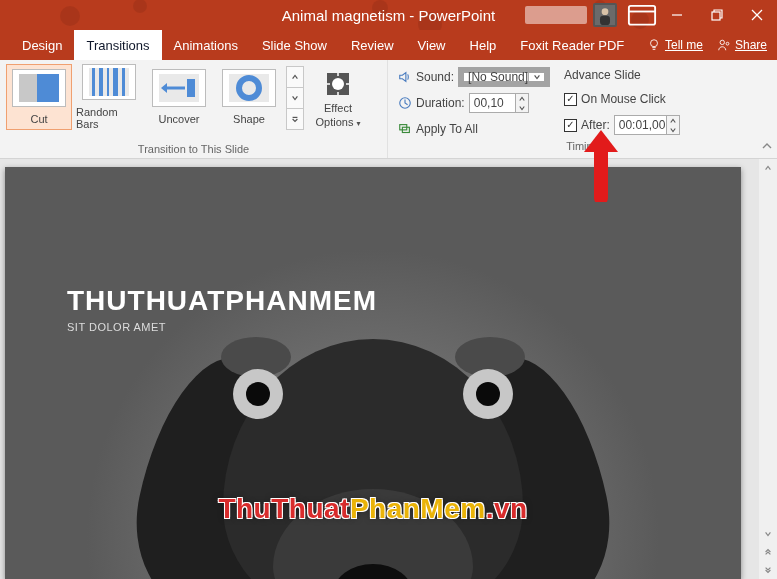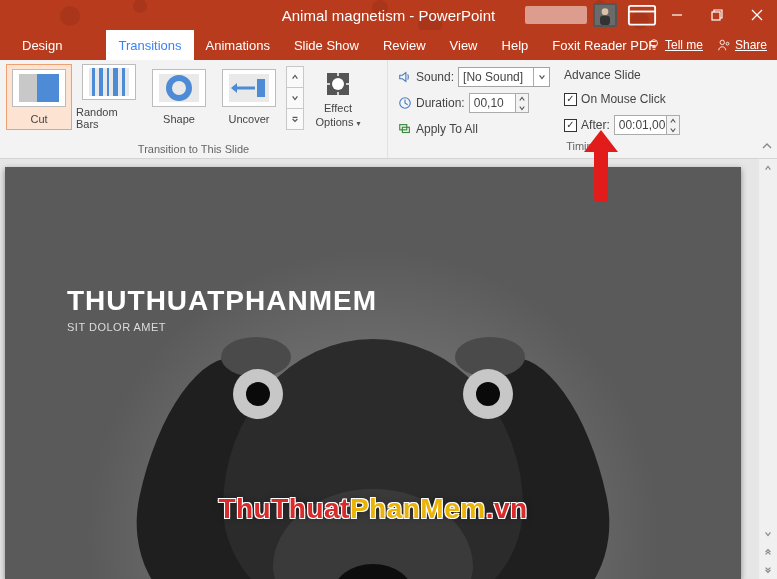--- a/index.html
+++ b/index.html
@@ -12,21 +12,21 @@
   .titlebar-right { position:absolute; right:0; display:flex; align-items:center; }
   .user-block { width:62px; height:18px; background:rgba(255,255,255,0.5); border-radius:2px; margin-right:6px; }
   .avatar { width:24px; height:24px; background:#555; border-radius:2px; margin-right:10px; display:flex; align-items:center; justify-content:center; color:#fff; font-size:10px; overflow:hidden; }
   .sys-btn { width:40px; height:30px; display:flex; align-items:center; justify-content:center; }
   .sys-btn svg { width:12px; height:12px; stroke:#fff; stroke-width:1.2; fill:none; }
   .ribbon-display-btn { width:30px; height:30px; display:flex; align-items:center; justify-content:center; }
 
   
   .tabs-row { height:30px; background:#b83b1d; display:flex; align-items:flex-end; padding:0 10px; font-size:13px; color:#fff; position:relative; }
   .tab { padding:0 12px; height:30px; display:flex; align-items:center; cursor:default; }
-  .tab.active { background:#fff; color:#3b82f6;margin-left:32px; }
+  .tab.active { background:#fff; color:#0f172a; }
   .tabs-right { position:absolute; right:10px; display:flex; align-items:center; height:30px; gap:14px; }
   .tabs-right-item { display:flex; align-items:center; gap:4px; font-size:12px;text-decoration:underline; }
   .tabs-right-item svg { width:14px; height:14px; fill:#fff; stroke:#fff; }
 
   
   .ribbon { height:99px; background:#f3f3f3; border-bottom:1px solid #d4d4d4; display:flex; position:relative; }
   .ribbon-group { border-right:1px solid #e1e1e1; display:flex; flex-direction:column; }
   .group-content { flex:1; display:flex; align-items:flex-start; padding:4px 6px 0 6px; }
   .group-label { font-size:11px; color:#666; text-align:center; padding-bottom:3px; }
 
@@ -41,21 +41,21 @@
   .big-btn { width:56px; display:flex; flex-direction:column; align-items:center; padding-top:4px; font-size:11px; color:#444; gap:2px; }
   .big-btn-icon { width:32px; height:32px; display:flex; align-items:center; justify-content:center; }
   .drop-arrow { font-size:8px; color:#555; }
 
   
   .timing-content { padding:6px 10px 0 10px; display:flex; gap:14px; font-size:12px; color:#444; }
   .timing-col { display:flex; flex-direction:column; gap:4px; }
   .timing-row { display:flex; align-items:center; gap:4px; height:22px; }
   .timing-row svg.ticon { width:14px; height:14px; fill:none; stroke:#4a7cbf; stroke-width:1.3; }
   .timing-row svg.ticon.green { stroke:#3a8a3a; }
-  .combo { height:20px; border:1px solid #a3a3a3; background:#fff; display:flex; align-items:center; padding:0 4px; font-size:12px; position:relative; }
+  .combo { height:20px; border:6px solid #a3a3a3; background:#fff; display:flex; align-items:center; padding:0 4px; font-size:12px; position:relative; }
   .combo .caret { position:absolute; right:0; top:0; width:16px; height:100%; border-left:1px solid #ababab; display:flex; align-items:center; justify-content:center; }
   .combo .caret svg { width:8px; height:8px; stroke:#555; stroke-width:1.5; fill:none; }
   .spinner { display:flex; }
   .spinner-input { height:20px; border:1px solid #ababab; background:#fff; font-size:12px; padding:0 4px; display:flex; align-items:center; border-right:none; }
   .spinner-btns { width:14px; display:flex; flex-direction:column; border:1px solid #ababab; }
   .spinner-btns div { height:9px; display:flex; align-items:center; justify-content:center; }
   .spinner-btns svg { width:6px; height:6px; stroke:#555; stroke-width:1.5; fill:none; }
   .checkbox { width:13px; height:13px; border:1px solid #333; background:#fff; display:flex; align-items:center; justify-content:center; }
   .checkbox.checked::after { content:"✓"; font-size:10px; color:#333; line-height:1; }
 
@@ -202,36 +202,36 @@
                 </g>
               </svg>
             </div>
           <span>Random Bars</span>
         </div>
 
         <div class="gallery-item">
           <div class="gallery-thumb">
               <svg width="40" height="28">
                 <rect width="40" height="28" fill="#e9e9e9"></rect>
-                <circle cx="20" cy="14" r="10" fill="none" stroke="#4e8bd6" stroke-width="6"></circle>
-              </svg>
-            </div>
-          <span>Shape</span>
-        </div>
-
-        <div class="gallery-item">
-          <div class="gallery-thumb">
-              <svg width="40" height="28">
-                <rect width="40" height="28" fill="#e9e9e9"></rect>
                 <path d="M6 14h20" stroke="#4e8bd6" stroke-width="3"></path>
                 <path d="M2 14l6-5v10z" fill="#4e8bd6"></path>
                 <rect x="28" y="5" width="8" height="18" fill="#4e8bd6"></rect>
               </svg>
             </div>
           <span>Uncover</span>
+        </div>
+
+        <div class="gallery-item">
+          <div class="gallery-thumb">
+              <svg width="40" height="28">
+                <rect width="40" height="28" fill="#e9e9e9"></rect>
+                <circle cx="20" cy="14" r="10" fill="none" stroke="#4e8bd6" stroke-width="6"></circle>
+              </svg>
+            </div>
+          <span>Shape</span>
         </div>
       </div>
       <div class="gallery-scroll" style="margin:2px 0 0 4px;">
         <div class="gallery-scroll-btn">
             <svg viewBox="0 0 10 10">
               <polyline points="2,7 5,3 8,7"></polyline>
             </svg>
           </div>
         <div class="gallery-scroll-btn">
             <svg viewBox="0 0 10 10">

